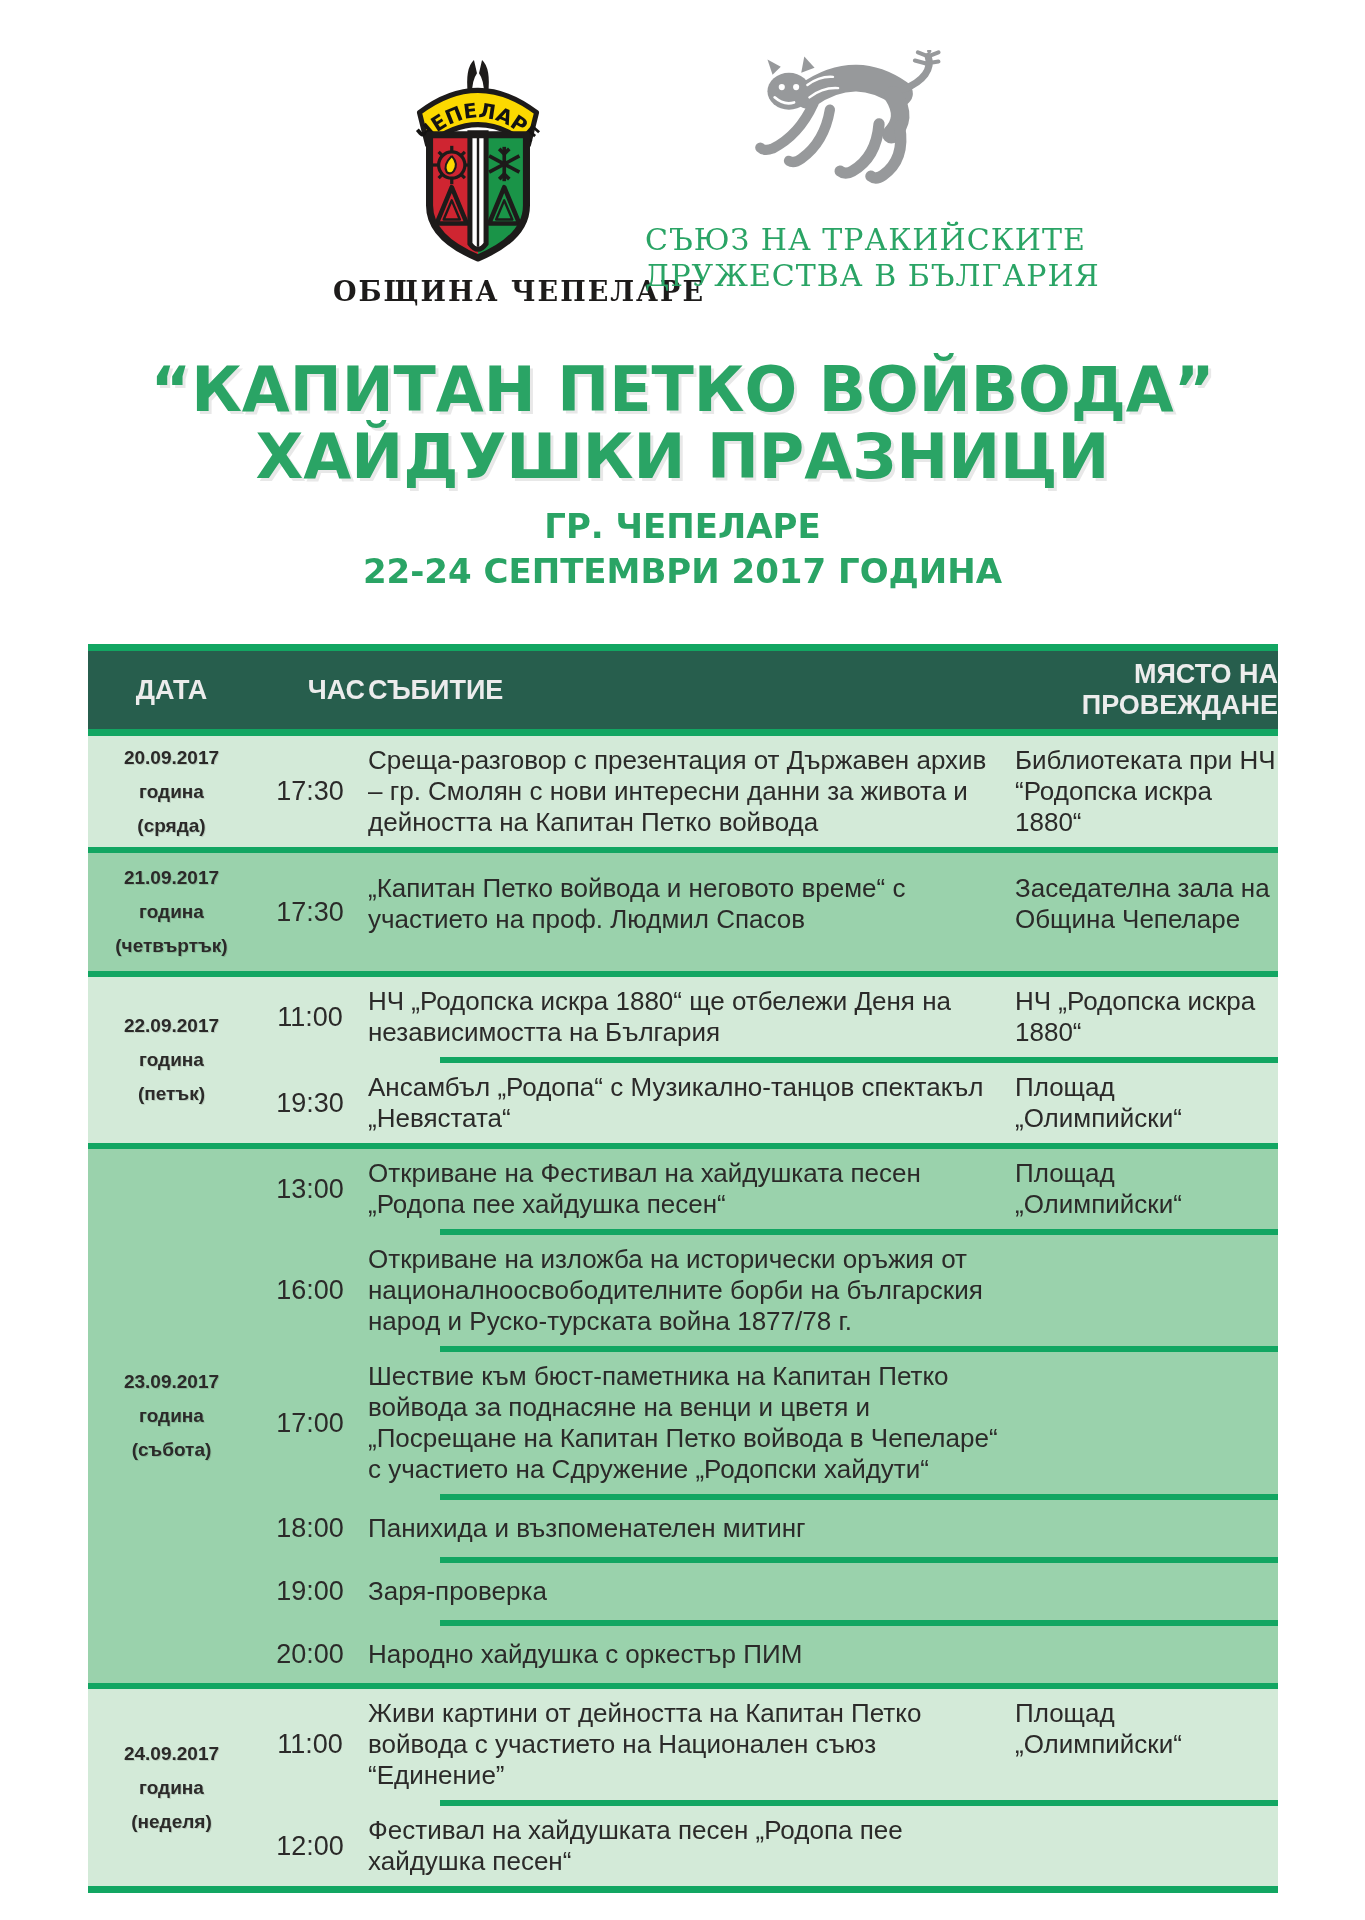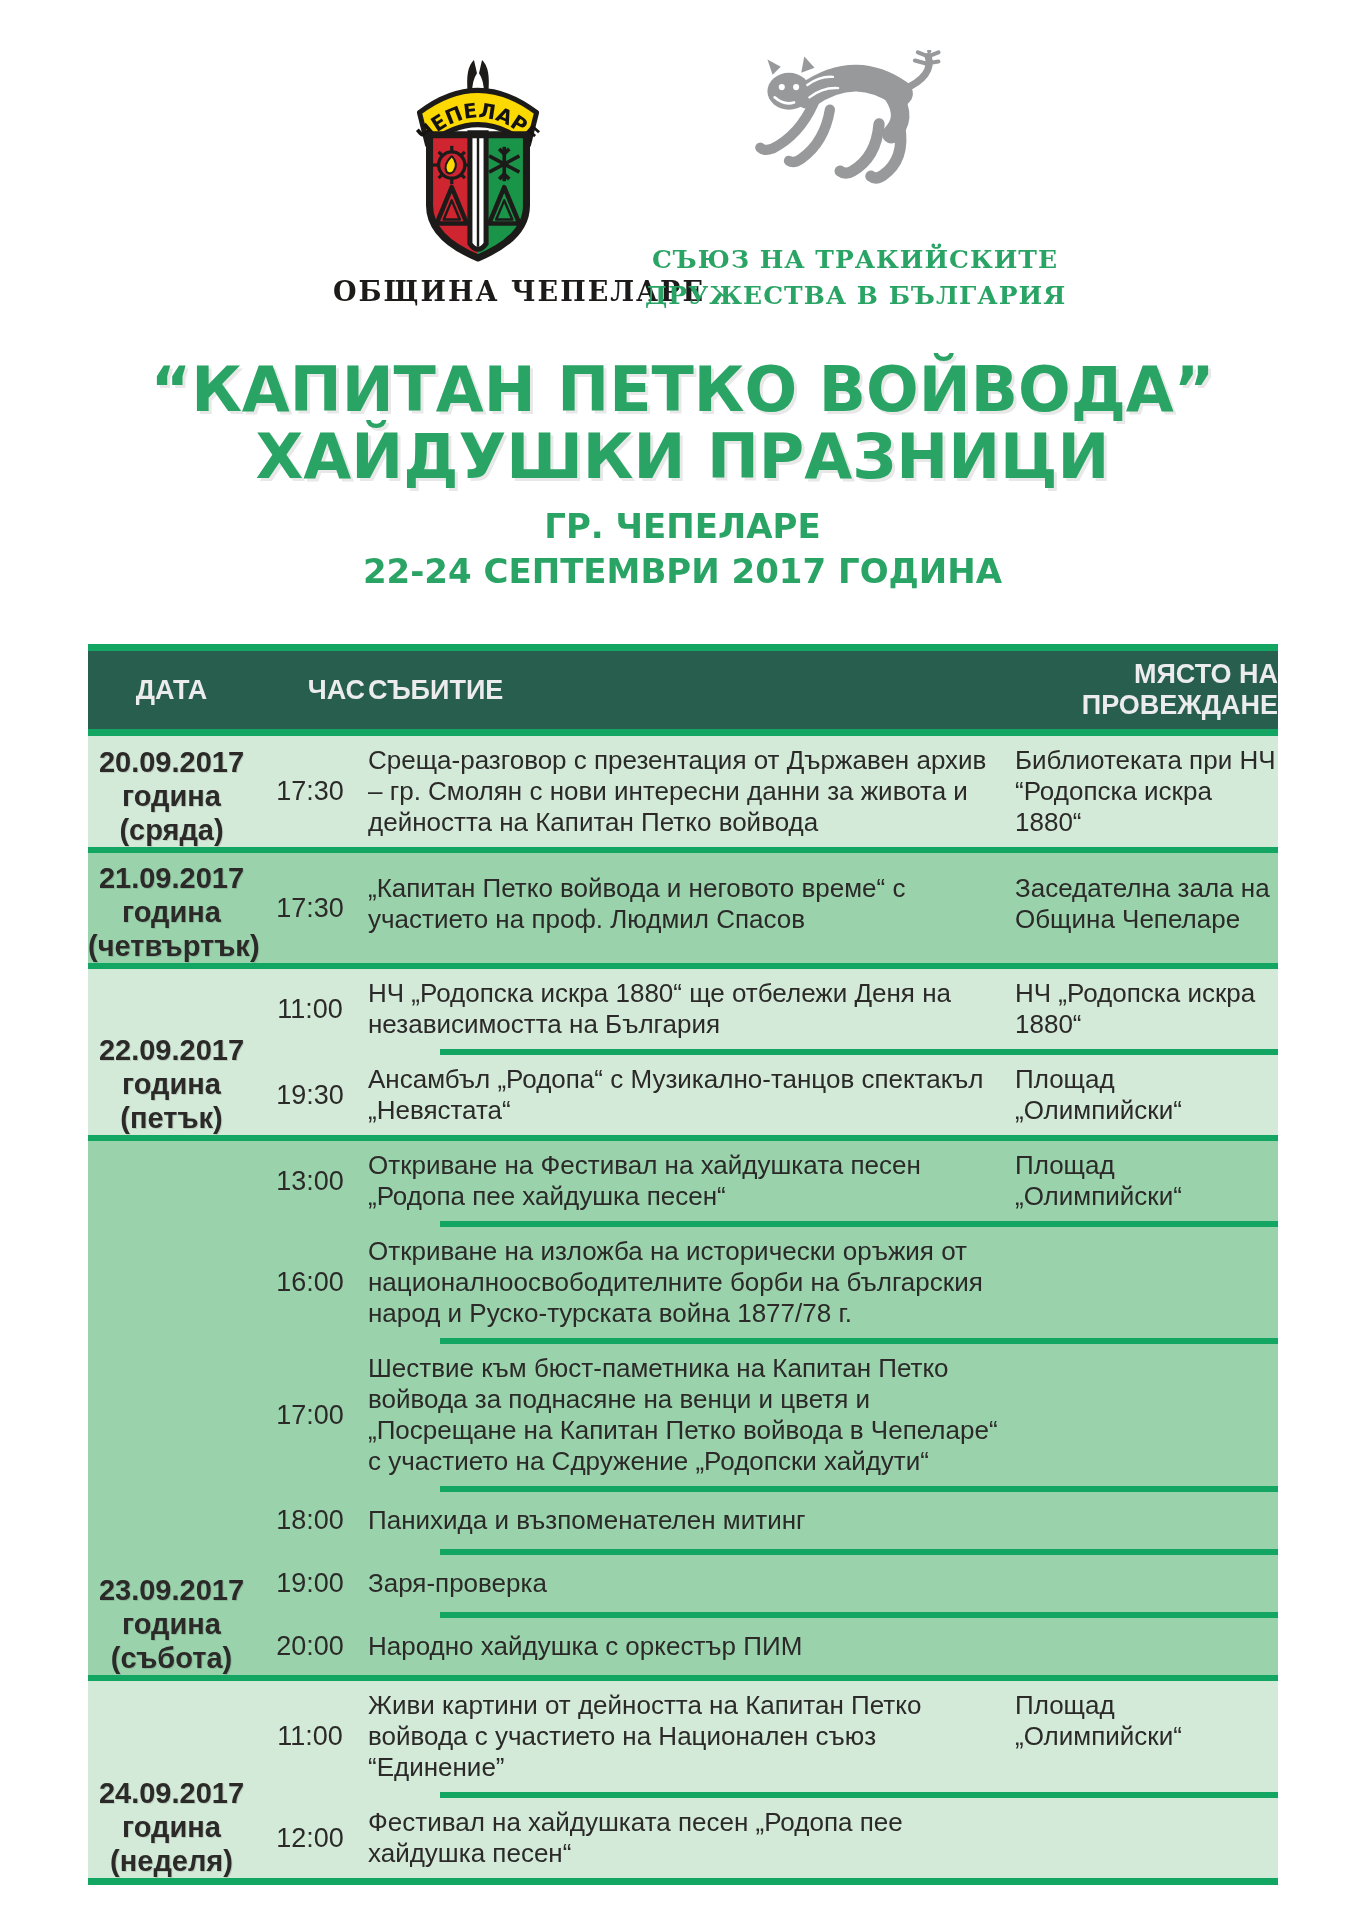--- a/index.html
+++ b/index.html
@@ -11,22 +11,22 @@
   .logo{position:absolute;text-align:center;}
   .logo-muni{left:333px;top:56px;width:290px;}
   .logo-muni svg{display:block;margin:0 auto;}
   .muni-caption{
     margin-top:6px;font-family:"DejaVu Serif",serif;font-weight:bold;
     font-size:27px;letter-spacing:2px;color:#1d1b1a;white-space:nowrap;
   }
   .logo-thr{left:645px;top:50px;width:420px;}
   .logo-thr svg{display:block;margin:0 auto;}
   .thr-caption{
-    margin-top:42px;font-family:"DejaVu Serif",serif;font-weight:bold;
-    font-size:25px;letter-spacing:1px;line-height:36px;color:var(--title_green,#2aa465);
+    margin-top:22px;font-family:"DejaVu Serif",serif;font-weight:normal;
+    font-size:30px;letter-spacing:1px;line-height:36px;color:var(--title_green,#2aa465);
     white-space:nowrap;
   }
   
   .titles{position:absolute;top:356px;left:0;width:1365px;text-align:center;}
   .main-title{
     font-family:"DejaVu Sans",sans-serif;font-weight:bold;
     font-size:62px;line-height:67px;letter-spacing:0;
     color:var(--title_green,#2aa465);
     text-shadow:3px 3px 0 rgba(130,130,130,0.18);
   }
@@ -43,39 +43,39 @@
     padding:8px 0;min-height:56px;
   }
   .h-date{width:167px;text-align:center;}
   .h-time{width:110px;text-align:right;}
   .h-event{width:645px;text-align:left;padding-left:3px;box-sizing:border-box;}
   .h-loc{width:268px;text-align:right;padding-left:5px;box-sizing:border-box;}
   .block{display:flex;align-items:stretch;}
   .block.light{background:var(--row_light,#d3ead8);}
   .block.dark{background:var(--row_dark,#9ad2ac);}
   .date-cell{
-    width:167px;flex:none;display:flex;flex-direction:column;justify-content:flex-end;
-    text-align:center;font-weight:bold;font-size:29px;line-height:34px;
+    width:167px;flex:none;display:flex;flex-direction:column;justify-content:center;
+    text-align:center;font-weight:bold;font-size:19px;line-height:34px;
     text-shadow:1px 1px 0 rgba(0,0,0,0.12);
   }
   .rows{flex:1;display:flex;flex-direction:column;justify-content:center;}
   .subrow{display:flex;align-items:flex-start;}
   .time{
     width:110px;flex:none;text-align:center;font-size:27px;line-height:31px;
     align-self:center;
   }
   .event{
     width:645px;flex:none;box-sizing:border-box;
     padding:9px 12px 9px 3px;font-size:26px;line-height:31px;
   }
   .loc{
     width:268px;flex:none;box-sizing:border-box;
     padding:9px 0 9px 5px;font-size:26px;line-height:31px;
   }
-  .subrow.roomy .event,.subrow.roomy .loc{padding-top:20px;padding-bottom:28px;}
+  .subrow.roomy .event,.subrow.roomy .loc{padding-top:20px;padding-bottom:36px;}
   .subrow.tall .event,.subrow.tall .loc{padding-top:13px;padding-bottom:13px;}
   .subdiv{height:6px;background:var(--accent_green,#12a662);margin-left:185px;}
   .blockdiv{height:6px;background:var(--accent_green,#12a662);}
 </style>
 </head>
 <body>
 
 <div class="page">
 
   <div class="logo logo-muni">

